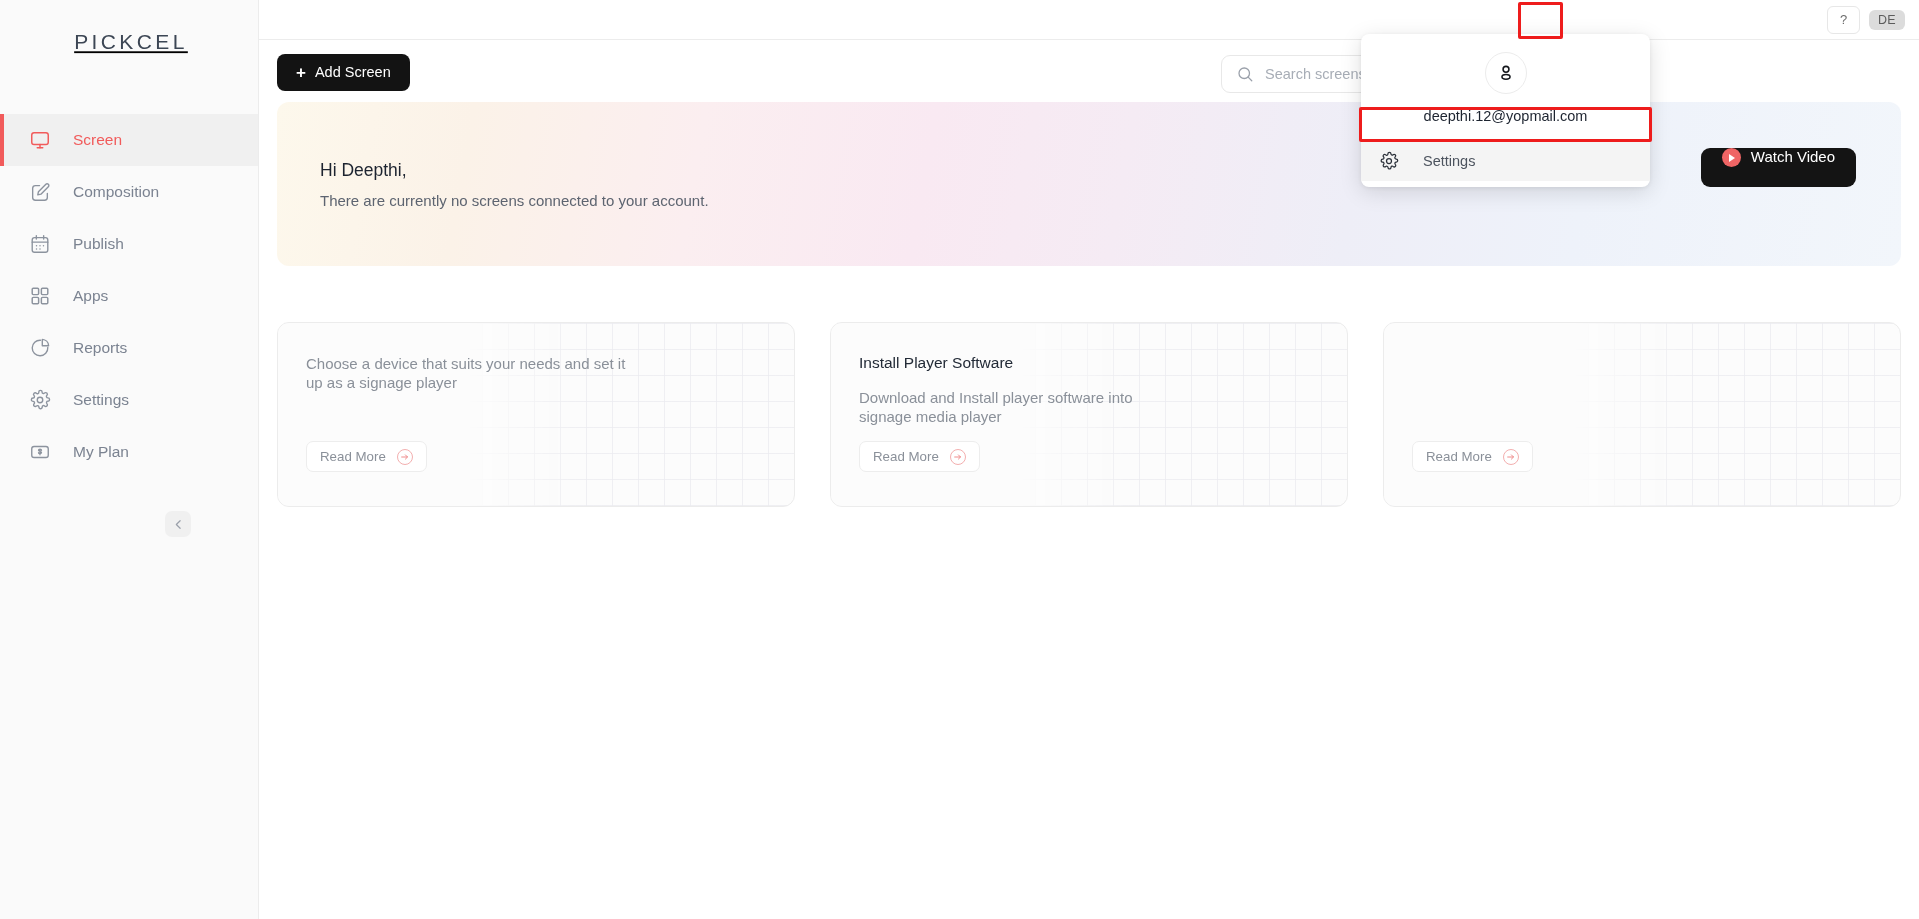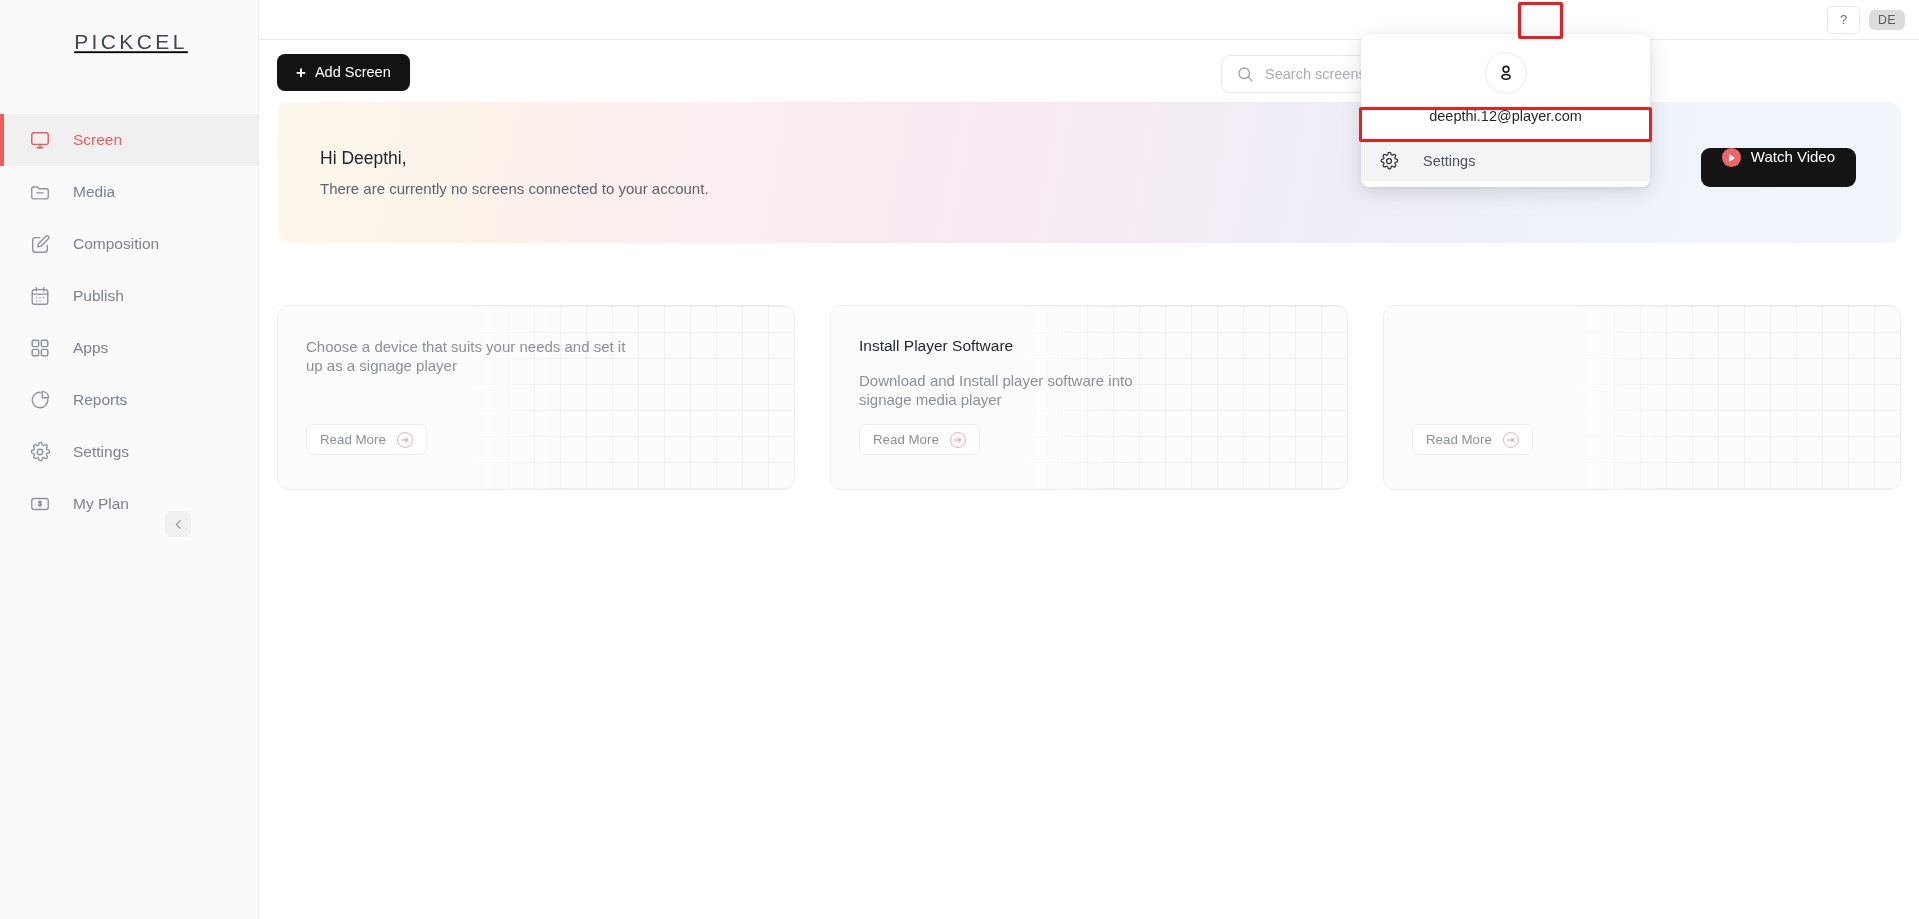--- a/index.html
+++ b/index.html
@@ -103,22 +103,22 @@
   }
   .search-box input {
     border: none; outline: none; flex: 1;
     font-size: 14.5px; color: #333;
     font-family: "Liberation Sans", sans-serif; background: transparent;
   }
   .search-box input::placeholder { color: #a7adb6; }
 
   
   .banner {
-    margin: 2px 18px 16px 18px;
-    height: 141px; border-radius: 12px;
+    margin: 2px 18px 10px 18px;
+    height: 164px; border-radius: 12px;
     background: linear-gradient(100deg,
         #fdf8ec 0%, #fbf2e8 12%, #fbeef0 26%,
         #f9e9f2 40%, #f5ebf4 52%, #eeeef7 66%,
         #eef2fa 80%, #f2f6fb 100%);
     position: relative; overflow: hidden;
     display: flex; align-items: center;
   }
   .banner-text { padding-left: 43px; }
   .banner-title {
     font-size: 17.5px; color: #1d2430; margin-bottom: 11px; font-weight: 400;
@@ -245,29 +245,20 @@
         <span class="nav-icon">
           <svg viewBox="0 0 24 24" fill="none" stroke="#f15b5b" stroke-width="1.6" stroke-linecap="round" stroke-linejoin="round">
             <rect x="3" y="4" width="18" height="13" rx="2.5"></rect>
               <line x1="9" y1="20.5" x2="15" y2="20.5"></line>
               <line x1="12" y1="17" x2="12" y2="20.5"></line>
           </svg>
         </span>
         <span class="nav-label">Screen</span>
       </div>
 
-      <div class="nav-item">
-        <span class="nav-icon">
-          <svg viewBox="0 0 24 24" fill="none" stroke="#8c939e" stroke-width="1.5" stroke-linecap="round" stroke-linejoin="round">
-            <path d="M3 8.5a2 2 0 0 1 2-2h4l2 2h8a2 2 0 0 1 2 2v7a2 2 0 0 1-2 2H5a2 2 0 0 1-2-2z"></path>
-              <line x1="8.5" y1="13" x2="15.5" y2="13"></line>
-          </svg>
-        </span>
-        <span class="nav-label">Media</span>
-      </div>
 
       <div class="nav-item">
         <span class="nav-icon">
           <svg viewBox="0 0 24 24" fill="none" stroke="#8c939e" stroke-width="1.5" stroke-linecap="round" stroke-linejoin="round">
             <path d="M20 13.5V18a3 3 0 0 1-3 3H7a3 3 0 0 1-3-3V8a3 3 0 0 1 3-3h4.5"></path>
               <path d="M18.4 3.6a1.9 1.9 0 0 1 2.7 2.7L13 14.4l-3.4.7.7-3.4z"></path>
           </svg>
         </span>
         <span class="nav-label">Composition</span>
       </div>
@@ -421,21 +412,21 @@
     </div>
 
     <div class="dropdown">
       <div class="dd-profile">
         <div class="dd-avatar">
           <svg viewBox="0 0 24 24" fill="none" stroke="#15181d" stroke-width="1.7" stroke-linecap="round">
             <circle cx="12" cy="8" r="3.2"></circle>
               <ellipse cx="12" cy="16.2" rx="4.4" ry="2.6"></ellipse>
           </svg>
         </div>
-        <div class="dd-email">deepthi.12@player.com</div>
+        <div class="dd-email">deepthi.12@yopmail.com</div>
       </div>
 
       <div class="dd-item highlighted">
         <span class="dd-ico">
           <svg viewBox="0 0 24 24" fill="none" stroke="#2b313a" stroke-width="1.5" stroke-linecap="round" stroke-linejoin="round">
             <circle cx="12" cy="12" r="3"></circle>
             <path d="M19.2 14.3a1.5 1.5 0 0 0 .3 1.65l.05.06a1.8 1.8 0 1 1-2.55 2.55l-.05-.06a1.5 1.5 0 0 0-1.65-.3 1.5 1.5 0 0 0-.9 1.37v.16a1.8 1.8 0 1 1-3.6 0v-.09a1.5 1.5 0 0 0-.98-1.37 1.5 1.5 0 0 0-1.65.3l-.06.06a1.8 1.8 0 1 1-2.55-2.55l.06-.06a1.5 1.5 0 0 0 .3-1.65 1.5 1.5 0 0 0-1.37-.9h-.16a1.8 1.8 0 1 1 0-3.6h.09a1.5 1.5 0 0 0 1.37-.98 1.5 1.5 0 0 0-.3-1.65l-.06-.06a1.8 1.8 0 1 1 2.55-2.55l.06.06a1.5 1.5 0 0 0 1.65.3h.07A1.5 1.5 0 0 0 10.7 3.5v-.16a1.8 1.8 0 0 1 3.6 0v.09a1.5 1.5 0 0 0 .9 1.37 1.5 1.5 0 0 0 1.65-.3l.06-.06a1.8 1.8 0 1 1 2.55 2.55l-.06.06a1.5 1.5 0 0 0-.3 1.65v.07a1.5 1.5 0 0 0 1.37.9h.16a1.8 1.8 0 1 1 0 3.6h-.09a1.5 1.5 0 0 0-1.34.9z"></path>
           </svg>
         </span>
         <span>Settings</span>

